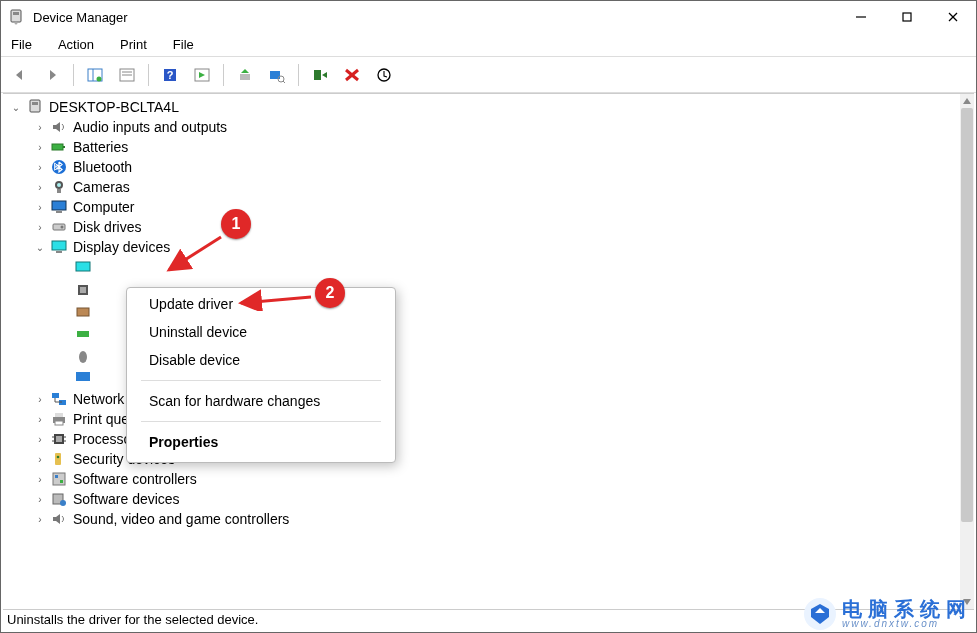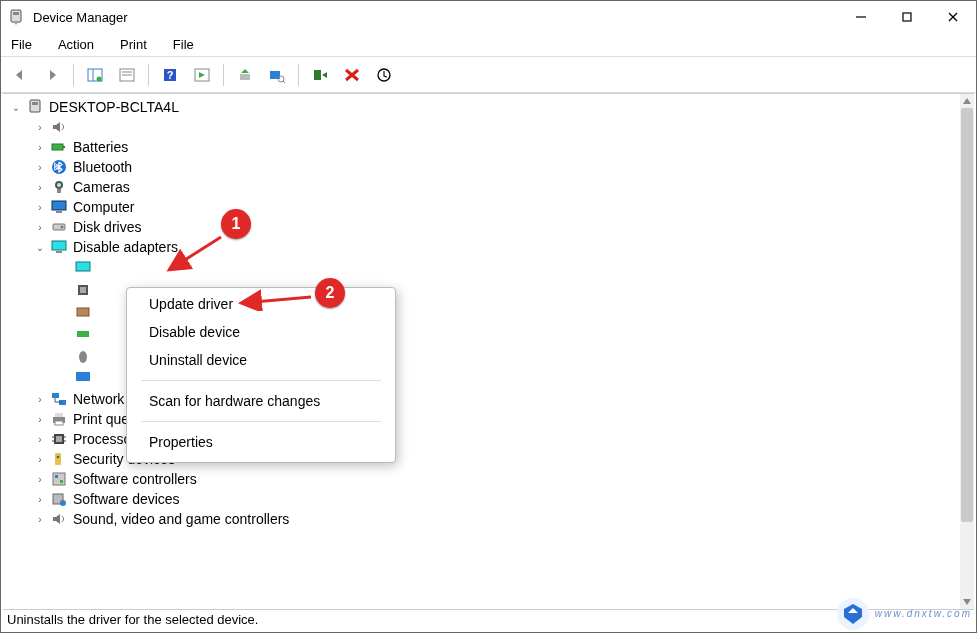--- a/index.html
+++ b/index.html
@@ -19,21 +19,21 @@
   .tree-area { flex: 1; overflow: hidden; padding-top: 3px; }
   .scrollbar { width: 14px; background: #f0f0f0; display: flex; flex-direction: column; }
   .statusbar { height: 22px; padding: 2px 6px; font-size: 13px; display: flex; align-items: flex-start; }
   .tree-node { display: flex; align-items: center; padding: 2px 0 2px 6px; white-space: nowrap; gap: 4px; }
   .tree-node .chevron { width: 14px; text-align: center; color: #666; font-size: 10px; }
   .tree-node .dev-icon { width: 16px; height: 16px; display: inline-flex; align-items: center; justify-content: center; }
   .tree-node .label { padding: 0 2px; }
   .child-nodes { padding-left: 24px; }
   .context-menu { position: absolute; z-index: 20; background: #fff; border: 1px solid #bbb; border-radius: 4px; box-shadow: 2px 3px 12px rgba(0,0,0,0.25); padding: 2px 0 6px 0; width: 270px; margin-left: 15px; }
   .cm-item { padding: 6px 22px; font-size: 14px; }
-  .cm-item.bold { font-weight: 400; }
+  .cm-item.bold { font-weight: 700; }
   .cm-sep { height: 1px; background: #ddd; margin: 6px 14px; }
   .anno-callout { position: absolute; width: 30px; height: 30px; background: #e02828; border-radius: 50%; display: flex; align-items: center; justify-content: center; color: #fff; font-weight: 700; font-size: 16px; z-index: 30; box-shadow: 0 1px 2px rgba(0,0,0,0.4); }
   .anno-arrow { position: absolute; z-index: 25; color: #e02828; }
   .watermark { position: absolute; right: 4px; bottom: 2px; display: flex; align-items: center; gap: 6px; z-index: 40; }
   .watermark .wm-logo { width: 32px; height: 32px; border-radius: 50%; background: #eaf3ff; display: flex; align-items: center; justify-content: center; }
   .watermark .wm-text { display: flex; flex-direction: column; line-height: 1; }
   .watermark .wm-text .big { font-size: 20px; font-weight: 700; color: #2a6fd6; letter-spacing: 6px; font-family: "Microsoft YaHei", sans-serif; }
   .watermark .wm-text .small { font-size: 10px; color: #6a91c9; letter-spacing: 2px; font-style: italic; }
 </style>
 </head>
@@ -168,20 +168,21 @@
       <div class="child-nodes">
 
         <div class="tree-node">
           <span class="chevron">›</span>
           <span class="dev-icon">
               <svg width="16" height="16" viewBox="0 0 16 16">
                 <path d="M2 6h3l4-3v10l-4-3H2z" fill="#777"></path>
                 <path d="M11 5c2 2 2 4 0 6" fill="none" stroke="#777"></path>
               </svg>
             </span>
+          <span class="label">Audio inputs and outputs</span>
         </div>
 
         <div class="tree-node">
           <span class="chevron">›</span>
           <span class="dev-icon">
               <svg width="16" height="16" viewBox="0 0 16 16">
                 <rect x="1" y="5" width="11" height="6" fill="#3cb043" stroke="#2a7a2a"></rect>
                 <rect x="12" y="7" width="2" height="2" fill="#2a7a2a"></rect>
               </svg>
             </span>
@@ -235,21 +236,21 @@
         </div>
 
         <div class="tree-node">
           <span class="chevron">⌄</span>
           <span class="dev-icon">
               <svg width="16" height="16" viewBox="0 0 16 16">
                 <rect x="1" y="2" width="14" height="9" fill="#2adfe6" stroke="#177"></rect>
                 <rect x="5" y="12" width="6" height="2" fill="#888"></rect>
               </svg>
             </span>
-          <span class="label">Disable adapters</span>
+          <span class="label">Display devices</span>
         </div>
 
         <div class="child-nodes">
           <div class="tree-node" style="height:22px;">
             <span class="chevron"></span>
             <span class="dev-icon">
                 <svg width="16" height="16" viewBox="0 0 16 16">
                   <rect x="1" y="2" width="14" height="9" fill="#2adfe6" stroke="#177"></rect>
                 </svg>
               </span>
@@ -396,22 +397,22 @@
       </div>
       <div style="height:14px;display:flex;align-items:center;justify-content:center;">
           <svg width="8" height="8">
             <path d="M4 7 L8 1 L0 1 Z" fill="#888"></path>
           </svg>
         </div>
     </div>
 
     <div class="context-menu" style="left:108px; top:193px;">
       <div class="cm-item">Update driver</div>
+      <div class="cm-item">Uninstall device</div>
       <div class="cm-item">Disable device</div>
-      <div class="cm-item">Uninstall device</div>
       <div class="cm-sep"></div>
       <div class="cm-item">Scan for hardware changes</div>
       <div class="cm-sep"></div>
       <div class="cm-item bold">Properties</div>
     </div>
 
     <svg class="anno-arrow" style="left:158px; top:138px;" width="70" height="50">
       <defs>
           <marker id="ah1" markerWidth="8" markerHeight="8" refX="7" refY="4" orient="auto">
             <path d="M0,0 L8,4 L0,8 Z" fill="#e02828"></path>
@@ -442,17 +443,18 @@
   </div>
 
   <div class="watermark">
     <div class="wm-logo">
       <svg width="26" height="26" viewBox="0 0 26 26">
           <path d="M13 3 L22 8 L22 16 L13 23 L4 16 L4 8 Z" fill="#2a6fd6"></path>
           <path d="M8 12 L18 12 L13 7 Z" fill="#fff"></path>
         </svg>
     </div>
     <div class="wm-text">
+      <span class="big">电脑系统网</span>
       <span class="small">www.dnxtw.com</span>
     </div>
   </div>
 
 </div>
 
 </body></html>

